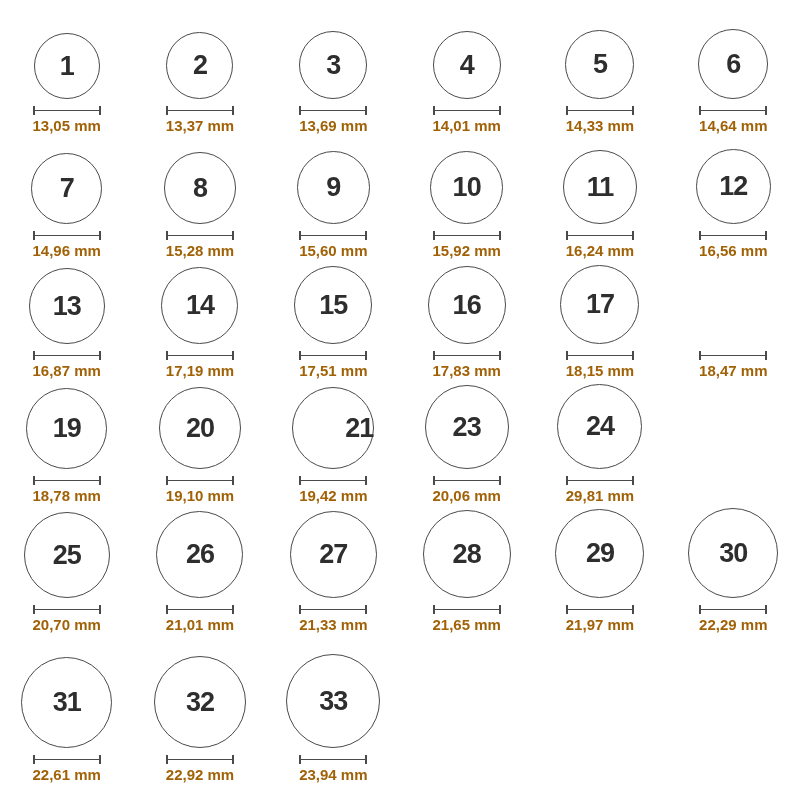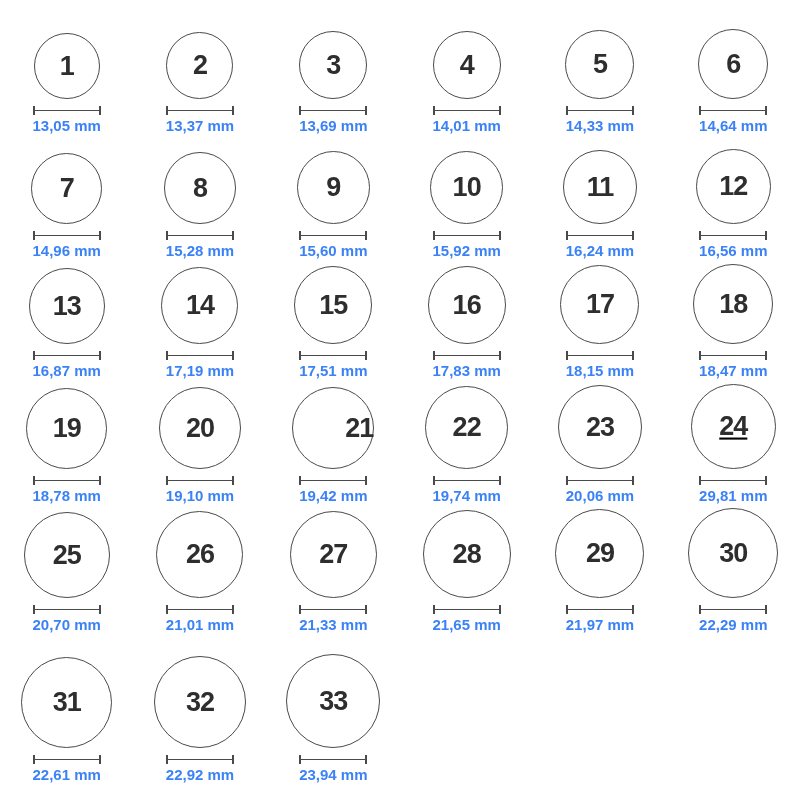--- a/index.html
+++ b/index.html
@@ -60,21 +60,21 @@
     right: 0;
     top: 50%;
     height: 0;
     margin-top: -1px;
     border-top: 1.7px solid #4a4a4a;
   }
   .mmlabel {
     margin-top: 2px;
     font-weight: bold;
     font-size: 15px;
-    color: #3b82f6;
+    color: #a16207;
     white-space: nowrap;
   }
 </style>
 </head>
 <body>
 
 <div id="page">
   <div id="rows">
       <div class="row" style="height: 128px;">
   <div class="cell">
@@ -243,23 +243,20 @@
     <div class="circle" style="width: 79px; height: 79px;">
       <span class="num">17</span>
     </div>
     <div class="measure">
       <span class="mline"></span>
     </div>
     <div class="mmlabel">18,15 mm</div>
   </div>
 
   <div class="cell">
-    <div class="circle" style="width: 80px; height: 80px;">
-      <span class="num">18</span>
-    </div>
     <div class="measure">
       <span class="mline"></span>
     </div>
     <div class="mmlabel">18,47 mm</div>
   </div>
 </div>
       <div class="row" style="height: 125px;">
   <div class="cell">
     <div class="circle" style="width: 81px; height: 81px;">
       <span class="num">19</span>
@@ -283,42 +280,33 @@
   <div class="cell">
     <div class="circle" style="width: 82px; height: 82px; justify-content: flex-end;">
       <span class="num">21</span>
     </div>
     <div class="measure">
       <span class="mline"></span>
     </div>
     <div class="mmlabel">19,42 mm</div>
   </div>
 
-  <div class="cell">
-    <div class="circle" style="width: 83px; height: 83px;">
-      <span class="num">22</span>
-    </div>
-    <div class="measure">
-      <span class="mline"></span>
-    </div>
-    <div class="mmlabel">19,74 mm</div>
-  </div>
 
   <div class="cell">
     <div class="circle" style="width: 84px; height: 84px;">
       <span class="num">23</span>
     </div>
     <div class="measure">
       <span class="mline"></span>
     </div>
     <div class="mmlabel">20,06 mm</div>
   </div>
 
   <div class="cell">
-    <div class="circle" style="width: 85px; height: 85px; text-decoration: underline;">
+    <div class="circle" style="width: 85px; height: 85px;">
       <span class="num">24</span>
     </div>
     <div class="measure">
       <span class="mline"></span>
     </div>
     <div class="mmlabel">29,81 mm</div>
   </div>
 </div>
       <div class="row" style="height: 129px;">
   <div class="cell">

